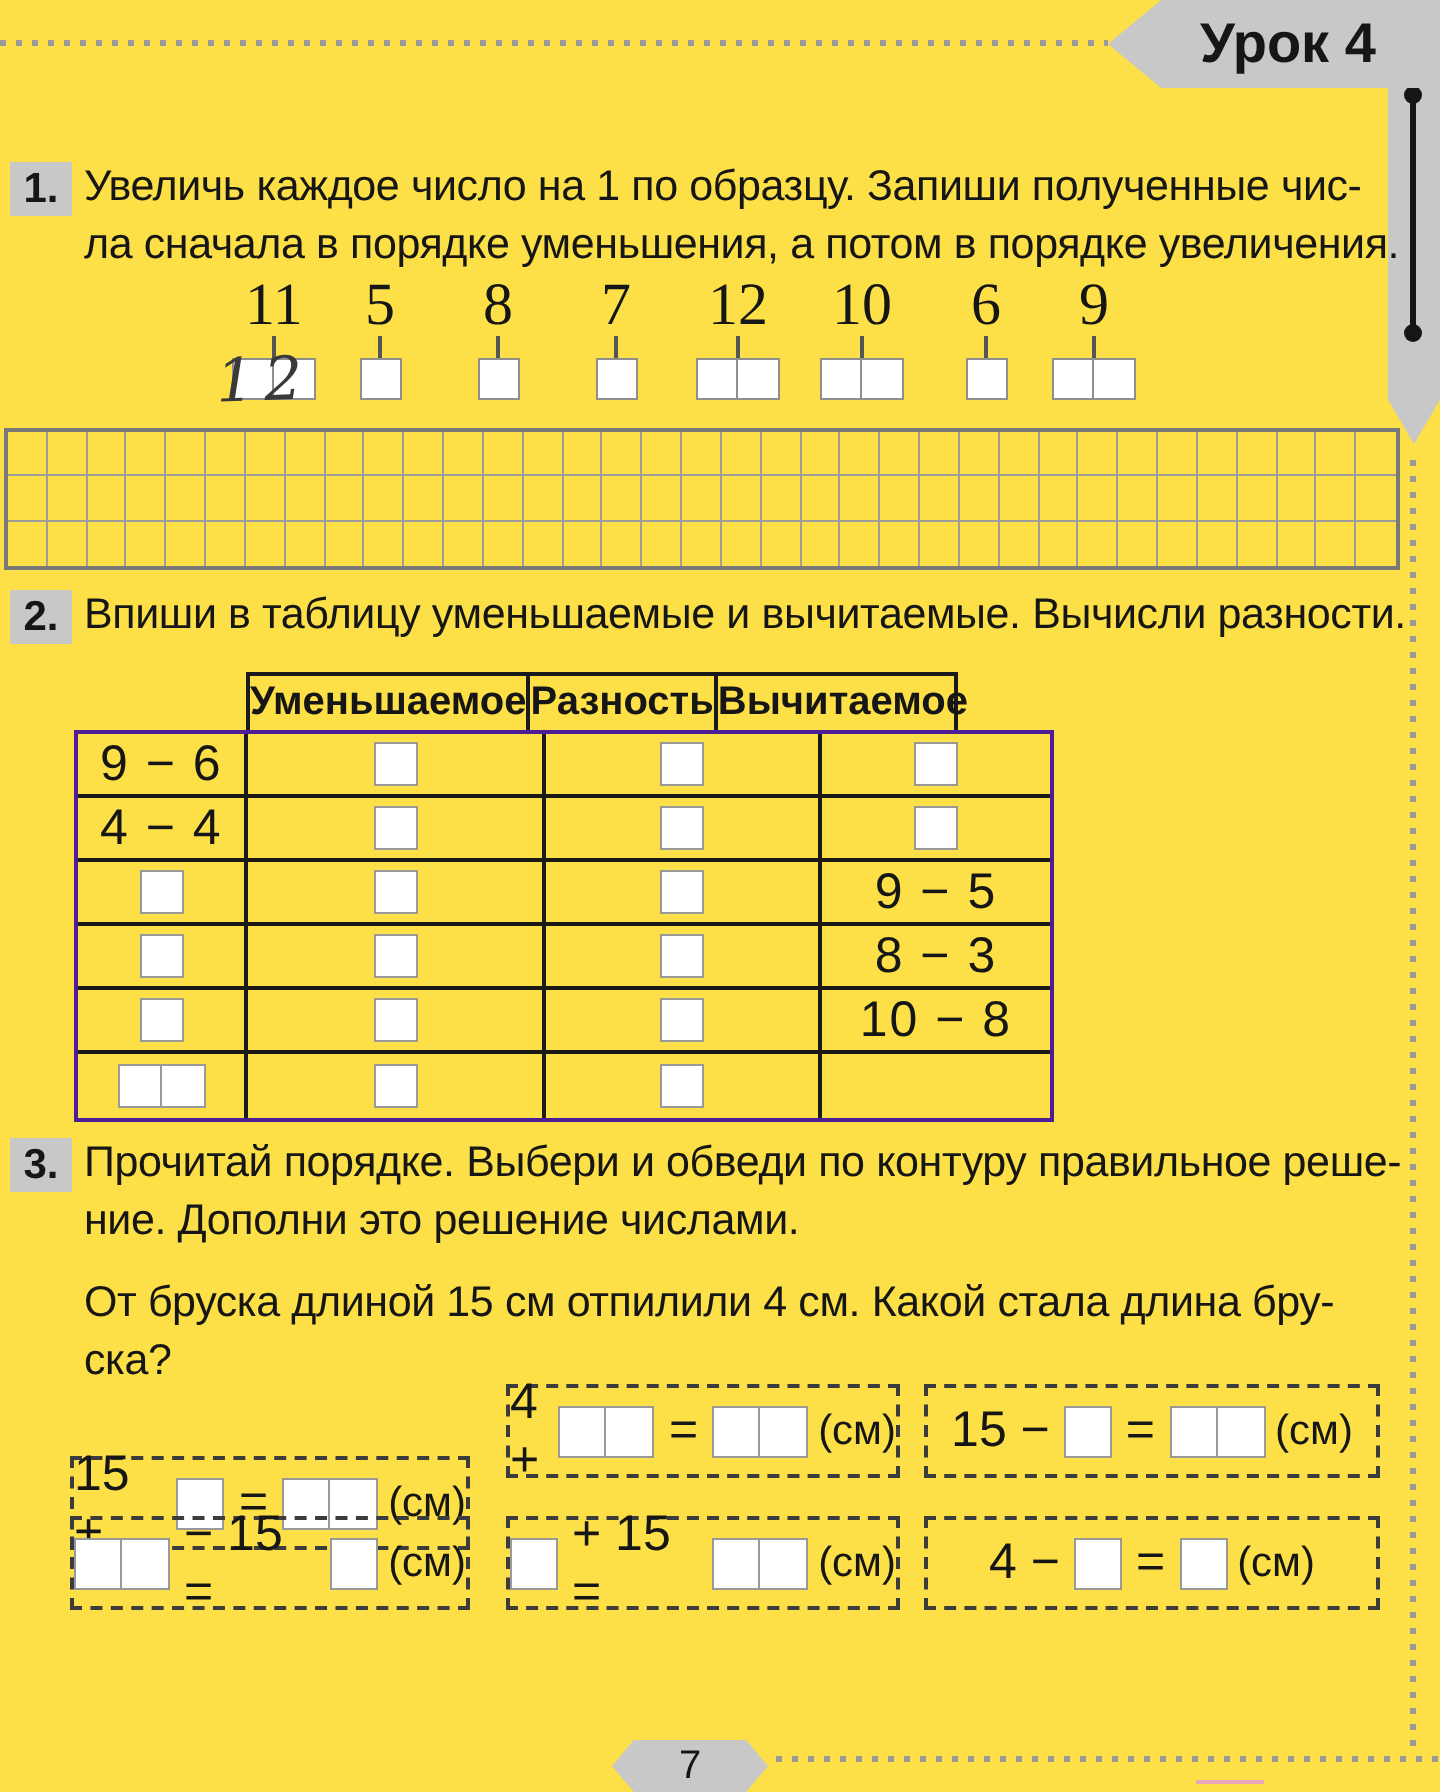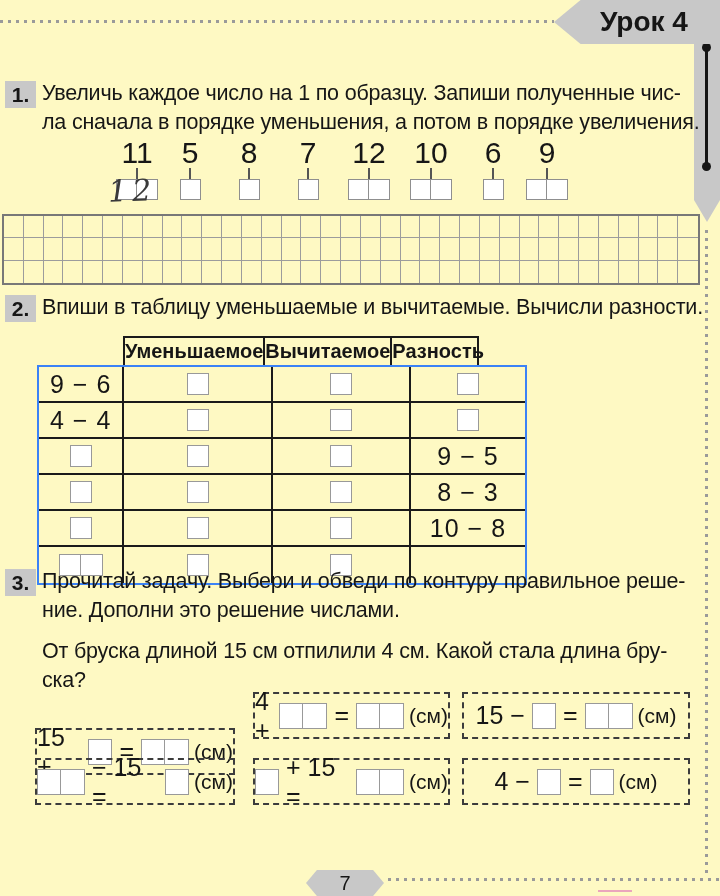--- a/index.html
+++ b/index.html
@@ -1,16 +1,16 @@
 <!DOCTYPE html>
 <html><head>
 <meta charset="utf-8">
 <style>
   html,body{margin:0;padding:0;background:#fff;}
-  .page{position:relative;width:720px;height:896px;background:#fef9c3;overflow:hidden;
+  .page{position:relative;width:720px;height:896px;background:#fde047;overflow:hidden;
         font-family:"Liberation Sans","DejaVu Sans",sans-serif;color:#161616;}
 
   
   .h-dotted{position:absolute;height:3px;
             background-image:repeating-linear-gradient(90deg,#9a9a9a 0 3px,transparent 3px 8px);}
   .v-dotted{position:absolute;width:3px;
             background-image:repeating-linear-gradient(180deg,#9a9a9a 0 3px,transparent 3px 8px);}
   .lesson-tab{position:absolute;left:554px;top:0;width:166px;height:44px;background:#c8c8c8;
               clip-path:polygon(0 50%,16% 0,100% 0,100% 100%,16% 100%);}
   .lesson-tab span{display:block;padding-left:46px;line-height:44px;font-size:28px;font-weight:bold;}
@@ -25,43 +25,43 @@
           text-align:center;line-height:26px;font-size:20px;}
   .pink-artifact{position:absolute;left:598px;top:890px;width:34px;height:2px;background:#eaa6bc;}
 
   
   .badge{position:absolute;left:5px;width:31px;height:27px;background:#c8c8c8;text-align:center;
          line-height:27px;font-size:21px;font-weight:bold;}
   .task-text{position:absolute;left:42px;width:665px;font-size:21.5px;line-height:29px;letter-spacing:-0.2px;}
 
   
   .t1-item{position:absolute;top:138px;width:64px;text-align:center;}
-  .t1-num{font-size:30px;line-height:30px;}
+  .t1-num{font-size:30px;line-height:30px;font-family:Liberation Serif, serif;}
   .t1-tick{width:2px;height:11px;background:#555;margin:0 auto;}
   .boxgroup{display:flex;justify-content:center;position:relative;}
   .t1-item .cell{width:21px;height:21px;border:1.5px solid #8f8f8f;background:#fff;box-sizing:border-box;}
   .cell + .cell{border-left:none !important;}
   .hand{position:absolute;left:3px;top:-6px;font-family:"DejaVu Serif",serif;font-style:italic;
         font-size:30px;color:#3a3a3a;letter-spacing:5px;transform:rotate(-2deg);}
 
   
   .sq-grid{position:absolute;left:2px;top:214px;width:698px;height:71px;border:2px solid #787878;
            box-sizing:border-box;display:grid;grid-template-columns:repeat(35,1fr);grid-auto-rows:1fr;}
   .g-cell{border-right:1px solid #9c9c9c;border-bottom:1px solid #9c9c9c;}
   .g-cell:nth-child(35n){border-right:none;}
   .g-cell:nth-child(n+71){border-bottom:none;}
 
   
   .t2-head{position:absolute;left:123px;top:336px;width:356px;height:29px;box-sizing:border-box;
            border:2px solid #1a1a1a;border-bottom:none;display:grid;grid-template-columns:150fr 139fr 115fr;}
   .t2-head div{border-right:2px solid #1a1a1a;display:flex;align-items:center;justify-content:center;
            font-size:20px;font-weight:bold;}
   .t2-head div:last-child{border-right:none;}
-  .t2-body{position:absolute;left:37px;top:365px;width:490px;height:220px;box-sizing:border-box;
-           border:2px solid #3b82f6;display:grid;grid-template-columns:86fr 150fr 139fr 115fr;
+  .t2-body{position:absolute;left:37px;top:365px;width:490px;height:196px;box-sizing:border-box;
+           border:2px solid #4c1d95;display:grid;grid-template-columns:86fr 150fr 139fr 115fr;
            grid-template-rows:repeat(6,1fr);}
   .t2-cell{border-right:2px solid #1a1a1a;border-bottom:2px solid #1a1a1a;
            display:flex;align-items:center;justify-content:center;}
   .t2-cell:nth-child(4n){border-right:none;}
   .t2-cell:nth-child(n+21){border-bottom:none;}
   .t2-expr{font-size:25px;letter-spacing:1px;}
   .t2-body .cell{width:22px;height:22px;border:1.5px solid #999;background:#fff;box-sizing:border-box;}
 
   
   .opt{position:absolute;height:47px;box-sizing:border-box;border:2.5px dashed #3c3c3c;
@@ -256,22 +256,22 @@
       <div class="g-cell"></div>
       <div class="g-cell"></div>
       <div class="g-cell"></div>
     </div>
 
   <div class="badge" style="top:295px;">2.</div>
   <div class="task-text" style="top:293px;">Впиши в таблицу уменьшаемые и вычитаемые. Вычисли разности.</div>
 
   <div class="t2-head">
     <div>Уменьшаемое</div>
+    <div>Разность</div>
     <div>Вычитаемое</div>
-    <div>Разность</div>
   </div>
 
   <div class="t2-body">
     <div class="t2-cell t2-expr">9 − 6</div>
     <div class="t2-cell">
         <span class="boxgroup">
           <span class="cell"></span>
         </span>
       </div>
     <div class="t2-cell">
@@ -366,21 +366,21 @@
       </div>
     <div class="t2-cell">
         <span class="boxgroup">
           <span class="cell"></span>
         </span>
       </div>
   </div>
 
   <div class="badge" style="top:569px;">3.</div>
   <div class="task-text" style="top:567px;">
-    <div>Прочитай задачу. Выбери и обведи по контуру правильное реше-</div>
+    <div>Прочитай порядке. Выбери и обведи по контуру правильное реше-</div>
     <div>ние. Дополни это решение числами.</div>
   </div>
   <div class="task-text" style="top:637px;">
     <div>От бруска длиной 15 см отпилили 4 см. Какой стала длина бру-</div>
     <div>ска?</div>
   </div>
 
   <div class="opt" style="left:35px;top:728px;width:200px;">
     <span>15 +</span>
     <span class="boxgroup">

